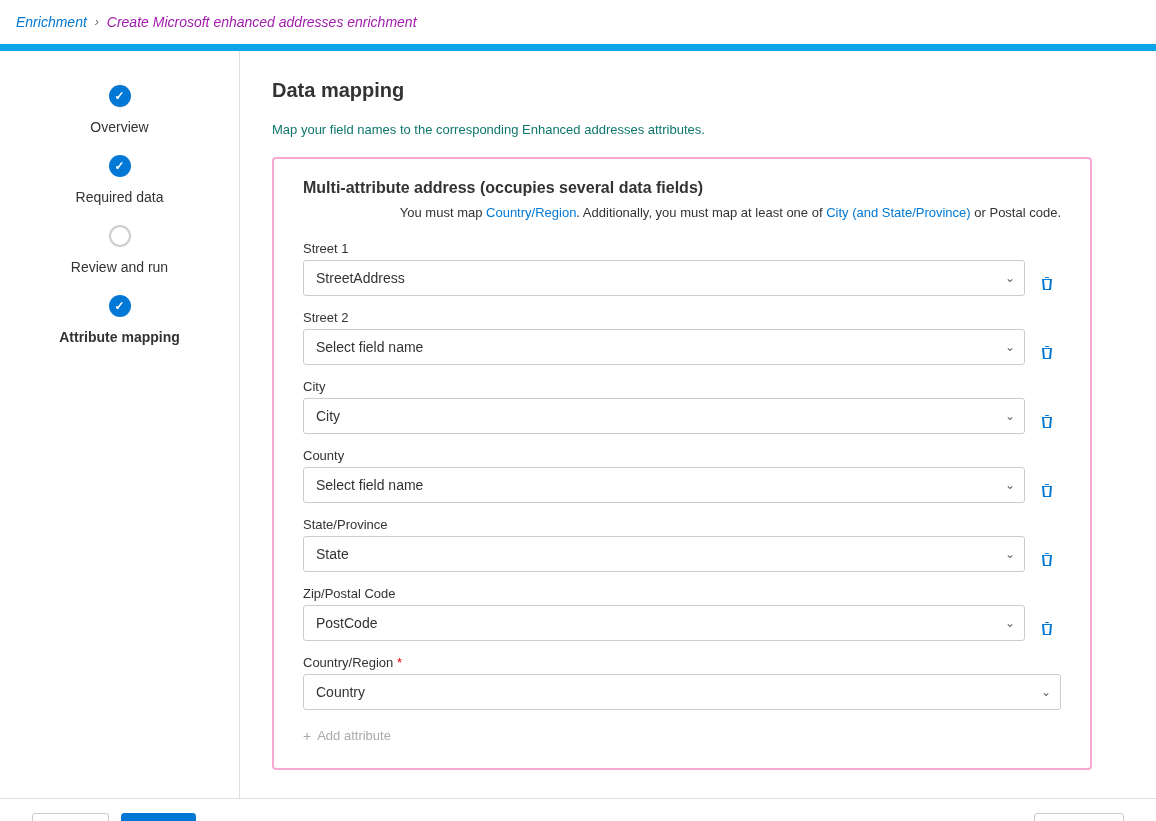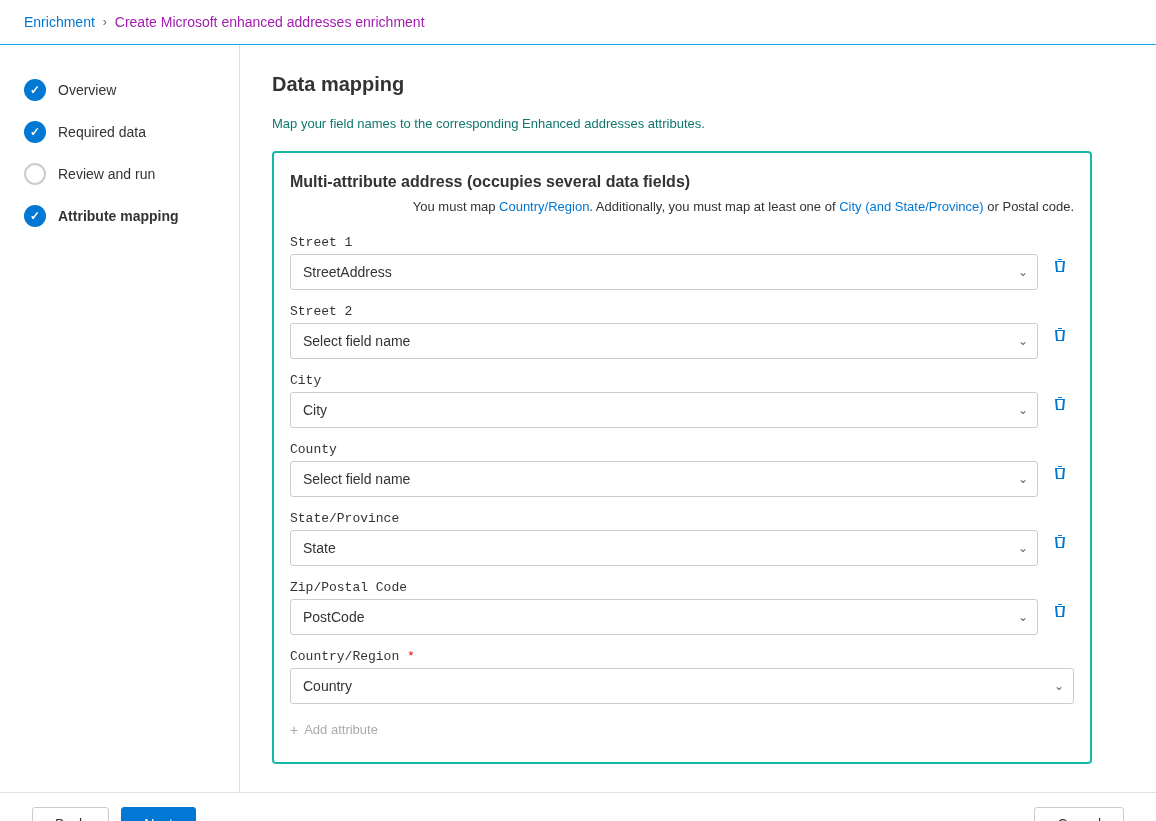--- a/index.html
+++ b/index.html
@@ -1,24 +1,25 @@
 <!DOCTYPE html>
 <html><head>
   <meta charset="utf-8">
   <style>
     * { box-sizing: border-box; margin: 0; padding: 0; }
     body { font-family: 'Segoe UI', sans-serif; font-size: 14px; color: #333; background: #fff; }
 
     .top-bar {
-      border-bottom: 1px solid #0ea5e9;
-      padding: 14px 24px;
+      border-bottom: 7px solid #0ea5e9;
+      padding: 14px 16px;
       display: flex;
       align-items: center;
       gap: 8px;
       font-size: 14px;
+      font-style: italic;
     }
     .top-bar .breadcrumb-enrichment {
       color: #0078d4;
       cursor: pointer;
     }
     .top-bar .breadcrumb-chevron {
       color: #666;
       font-size: 12px;
     }
     .top-bar .breadcrumb-current {
@@ -37,20 +38,21 @@
       padding: 24px 0;
       border-right: 1px solid #e0e0e0;
     }
 
     .sidebar-item {
       display: flex;
       align-items: center;
       gap: 12px;
       padding: 10px 24px;
       cursor: pointer;
+      flex-direction: column;
     }
 
     .step-circle {
       width: 22px;
       height: 22px;
       border-radius: 50%;
       display: flex;
       align-items: center;
       justify-content: center;
       flex-shrink: 0;
@@ -99,23 +101,23 @@
       margin-bottom: 20px;
     }
 
     .section-subtitle {
       font-size: 13px;
       color: #0f766e;
       margin-bottom: 20px;
     }
 
     .mapping-card {
-      border: 2px solid #14b8a6;
+      border: 2px solid #f9a8d4;
       border-radius: 4px;
-      padding: 20px 16px;
+      padding: 20px 29px;
       max-width: 820px;
     }
 
     .card-title {
       font-size: 16px;
       font-weight: 600;
       color: #333;
       margin-bottom: 6px;
     }
 
@@ -132,29 +134,28 @@
 
     .field-group {
       margin-bottom: 14px;
     }
 
     .field-label {
       font-size: 13px;
       font-weight: 400;
       color: #333;
       margin-bottom: 4px;
-      font-family: Liberation Mono, monospace;
     }
     .field-label .required {
       color: #e00;
     }
 
     .field-row {
       display: flex;
-      align-items: flex-start;
+      align-items: flex-end;
       gap: 8px;
     }
 
     .select-wrapper {
       flex: 1;
       position: relative;
     }
     .select-wrapper select {
       width: 100%;
       height: 36px;

